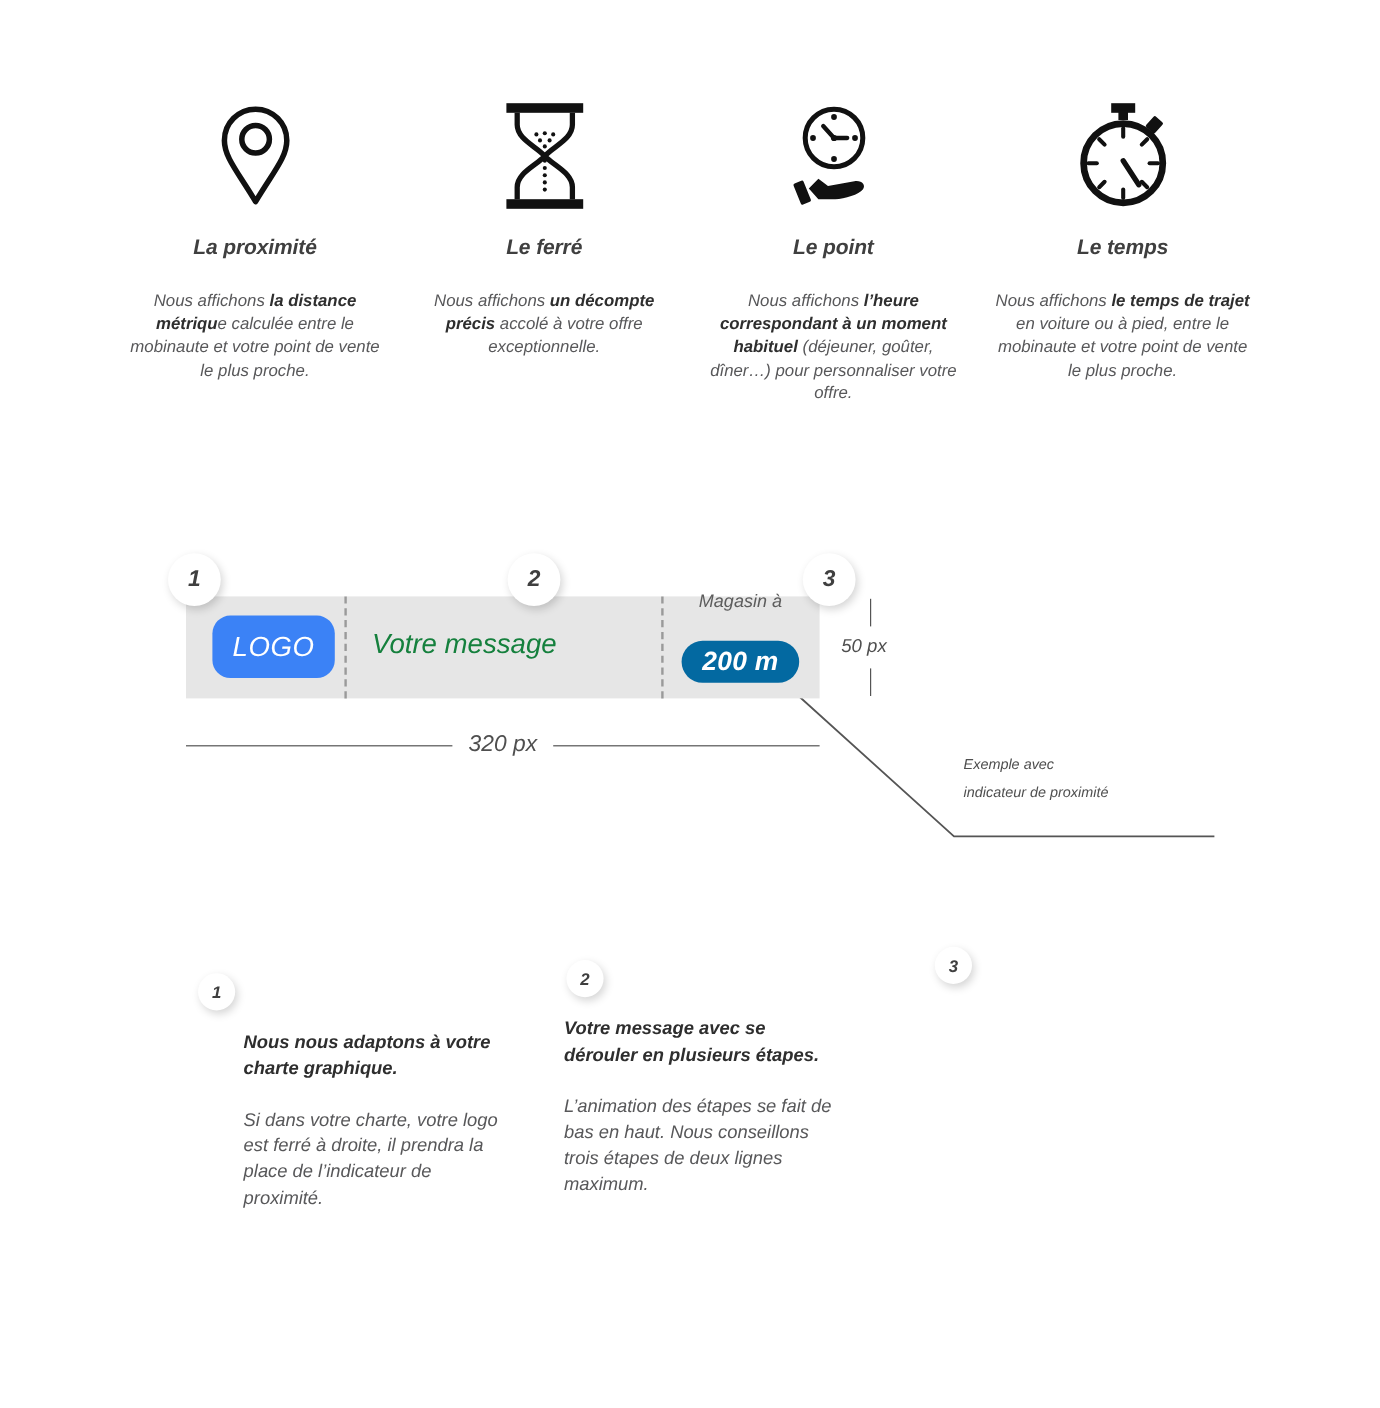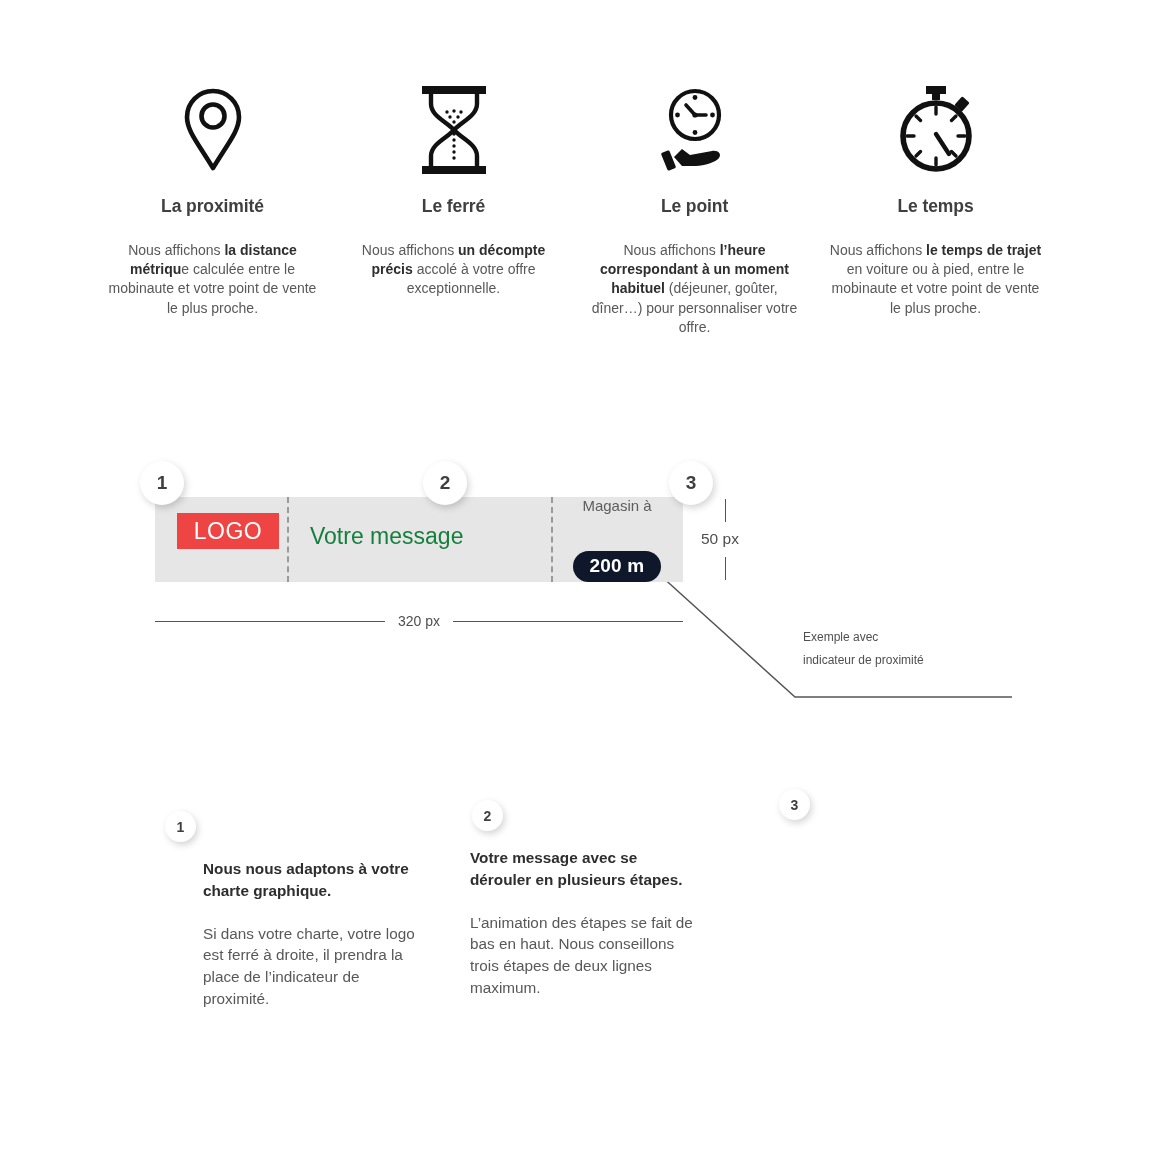--- a/index.html
+++ b/index.html
@@ -12,20 +12,21 @@
     background: #ffffff;
     font-family: "Liberation Sans", sans-serif;
     color: #4a4a4a;
     position: relative;
     overflow: hidden;
     -webkit-font-smoothing: antialiased;
   }
   .stage {
     position: absolute;
     inset: 0;
+    font-style: italic;
   }
 
   
   .features {
     position: absolute;
     left: 92px;
     top: 82px;
     width: 966px;
     display: flex;
     align-items: flex-start;
@@ -78,28 +79,29 @@
     width: 528px;
     height: 85px;
     background: #e6e6e6;
     pointer-events: auto;
   }
   .banner-logo {
     position: absolute;
     left: 22px;
     top: 16px;
     width: 102px;
-    height: 36px;
-    background: #ef4444;
+    height: 52px;
+    background: #3b82f6;
     color: #ffffff;
     font-size: 23px;
     letter-spacing: 0.5px;
     display: flex;
     align-items: center;
     justify-content: center;
+    border-radius: 15px;
   }
   .banner-divider {
     position: absolute;
     top: 0;
     width: 0;
     height: 85px;
     border-left: 2px dashed #9a9a9a;
   }
   .banner-divider.d1 { left: 132px; }
   .banner-divider.d2 { left: 396px; }
@@ -108,39 +110,40 @@
     left: 155px;
     top: 26px;
     font-size: 23px;
     color: #15803d;
   }
   .banner-store {
     position: absolute;
     left: 396px;
     top: 0;
     width: 132px;
-    height: 85px;
+    height: 72px;
     display: flex;
     flex-direction: column;
     align-items: center;
-    justify-content: space-between;
+    justify-content: flex-end;
   }
   .banner-store-label {
     font-size: 15px;
     color: #5d5d5d;
     margin-bottom: 3px;
   }
   .banner-pill {
-    background: #0f172a;
+    background: #0369a1;
     color: #ffffff;
-    font-size: 19px;
+    font-size: 22px;
     font-weight: bold;
     border-radius: 20px;
     padding: 4px 17px 5px;
     letter-spacing: 0.2px;
+    margin-top: 21px;
   }
 
   
   .badge {
     position: absolute;
     border-radius: 50%;
     background: #ffffff;
     color: #3f3f3f;
     display: flex;
     align-items: center;
@@ -174,21 +177,21 @@
     display: flex;
     align-items: center;
     pointer-events: auto;
   }
   .meas-h .seg {
     flex: 1 1 auto;
     height: 0;
     border-top: 1.5px solid #545454;
   }
   .meas-h .meas-label {
-    font-size: 14px;
+    font-size: 19px;
     color: #4f4f4f;
     padding: 0 13px;
     white-space: nowrap;
   }
 
   
   .meas-v {
     position: absolute;
     left: 697px;
     top: 497px;

